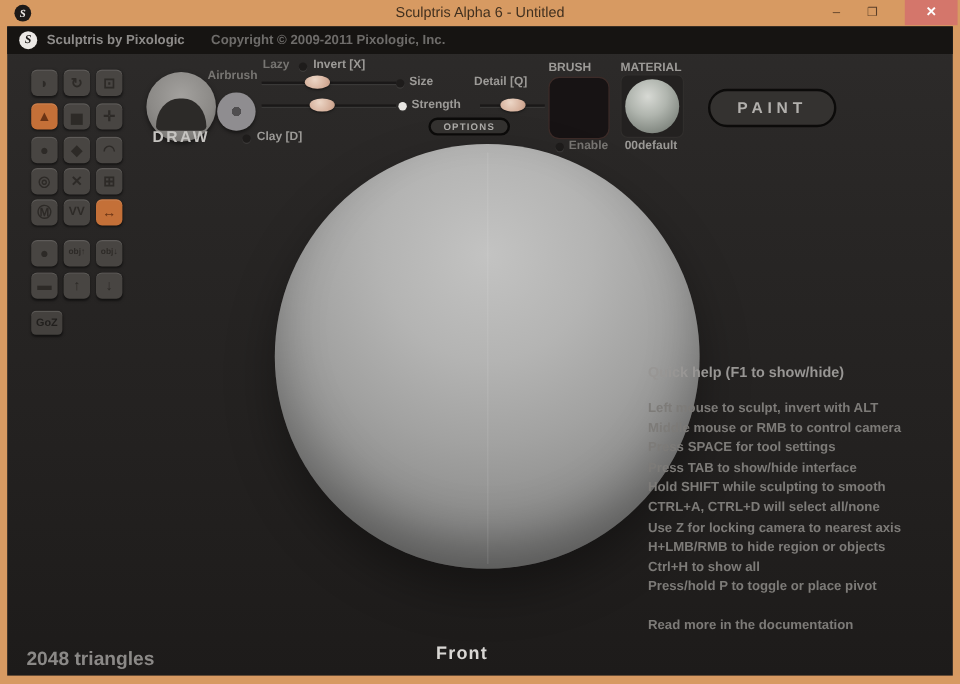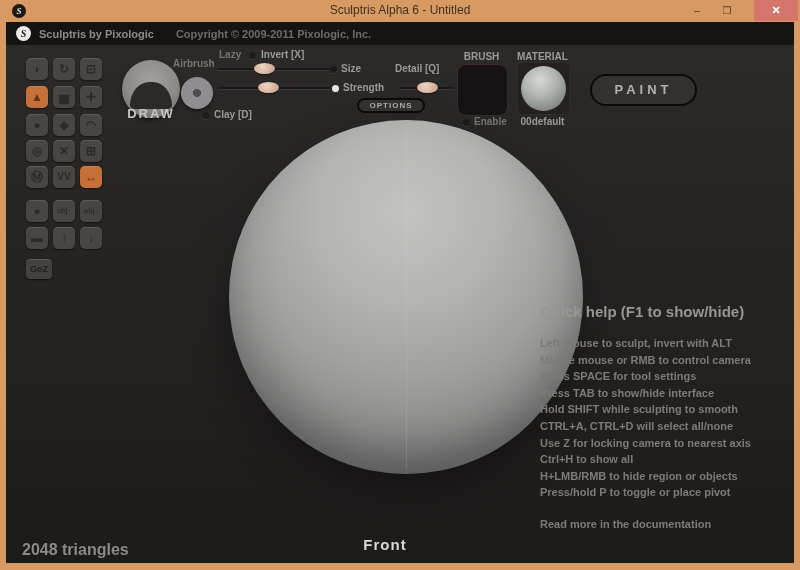--- a/index.html
+++ b/index.html
@@ -69,21 +69,21 @@
     box-shadow:inset 0 1px 0 rgba(255,255,255,.12),0 1px 2px rgba(0,0,0,.5);
     color:#211f1d;font-size:9px;font-weight:bold;text-align:center;line-height:20px;cursor:default;}
   .mb6{margin-bottom:6px}.mb4{margin-bottom:4px}.mb12{margin-bottom:12px}.mb5{margin-bottom:5px}
   
   .sphere{position:absolute;left:223px;top:98px;width:354px;height:354px;border-radius:50%;
     background:radial-gradient(circle at 50% 26%,#c3c3c2 0%,#b4b4b3 28%,#a2a2a1 50%,#8c8c8b 72%,#727271 88%,#5c5c5b 100%);
     box-shadow:inset 0 -26px 40px rgba(0,0,0,.25),0 18px 40px rgba(0,0,0,.35);}
   .sphere .seam{position:absolute;left:50%;top:2%;bottom:1%;width:1px;background:rgba(255,255,255,.10);}
   
   .help{position:absolute;left:534px;top:281px;width:246px;color:#7d7b78;}
-  .help-title{font-size:15px;font-weight:bold;color:#989694;margin-bottom:15px;}
+  .help-title{font-size:12px;font-weight:bold;color:#989694;margin-bottom:15px;}
   .help-line{font-size:11px;font-weight:bold;line-height:16.6px;white-space:nowrap;}
   .help-footer{font-size:11px;font-weight:bold;margin-top:17px;}
   
   .status-triangles{position:absolute;left:16px;top:519px;font-size:16px;font-weight:bold;color:#8b8987;}
   .status-view{position:absolute;left:0;right:30px;top:514px;text-align:center;
     font-size:15px;font-weight:bold;letter-spacing:1px;color:#d9d7d4;}
 </style>
 </head>
 <body>
 
@@ -135,21 +135,21 @@
     <div class="slider" style="left:394px;top:60px;width:54px;">
       <div class="track"></div>
       <div class="handle" style="left:17px;"></div>
     </div>
 
     <div class="pill-btn options-btn">OPTIONS</div>
 
     <div class="chk" style="left:196px;top:90px;"></div>
     <div class="lbl bright" style="left:208px;top:87px;">Clay [D]</div>
 
-    <div class="lbl bright" style="left:451px;top:29px;width:49px;text-align:center;">BRUSH</div>
+    <div class="lbl bright" style="left:451px;top:29px;width:49px;text-align:left;">BRUSH</div>
     <div class="brush-box"></div>
     <div class="chk" style="left:457px;top:97px;"></div>
     <div class="lbl" style="left:468px;top:94px;">Enable</div>
 
     <div class="lbl bright" style="left:511px;top:29px;width:51px;text-align:center;">MATERIAL</div>
     <div class="material-box">
       <div class="material-sphere"></div>
     </div>
     <div class="lbl" style="left:505px;top:94px;width:63px;text-align:center;color:#9b9996;">00default</div>
 
@@ -200,22 +200,22 @@
 
     <div class="help">
       <div class="help-title">Quick help (F1 to show/hide)</div>
       <div class="help-line">Left mouse to sculpt, invert with ALT</div>
       <div class="help-line">Middle mouse or RMB to control camera</div>
       <div class="help-line">Press SPACE for tool settings</div>
       <div class="help-line">Press TAB to show/hide interface</div>
       <div class="help-line">Hold SHIFT while sculpting to smooth</div>
       <div class="help-line">CTRL+A, CTRL+D will select all/none</div>
       <div class="help-line">Use Z for locking camera to nearest axis</div>
+      <div class="help-line">H+LMB/RMB to hide region or objects</div>
       <div class="help-line">Ctrl+H to show all</div>
-      <div class="help-line">H+LMB/RMB to hide region or objects</div>
       <div class="help-line">Press/hold P to toggle or place pivot</div>
       <div class="help-footer">Read more in the documentation</div>
     </div>
 
     <div class="status-triangles">2048 triangles</div>
     <div class="status-view">Front</div>
 
   </div>
 </div>
 

